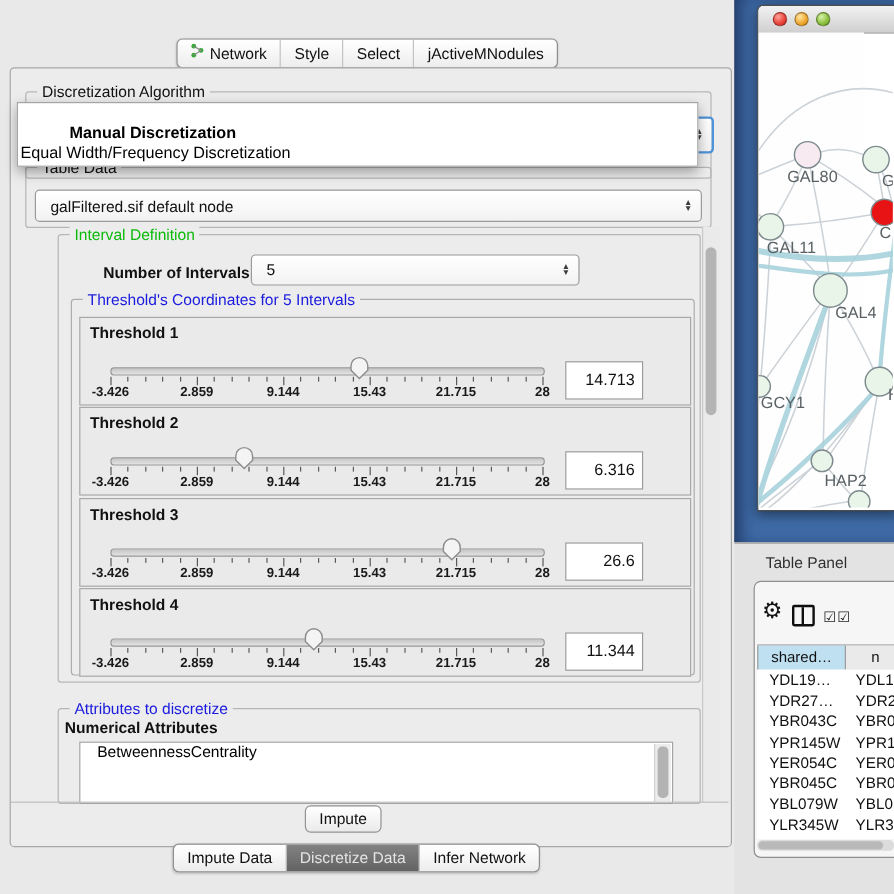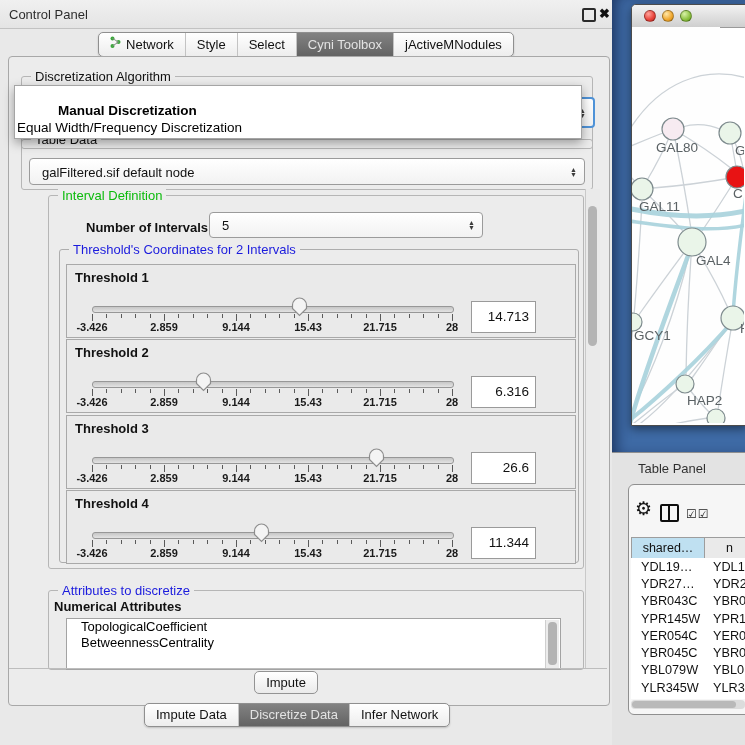--- a/index.html
+++ b/index.html
@@ -85,46 +85,38 @@
   .trow .c0{width:74px;padding-left:10px;box-sizing:border-box;white-space:nowrap;}
   .trow .c1{padding-left:8px;white-space:nowrap;}
   #h-scroll{position:absolute;left:2px;top:215px;width:114px;height:9px;background:#dcdcdc;border-radius:4px;}
   #h-scroll .th{position:absolute;left:1px;top:1px;width:104px;height:7px;background:#b9b9b9;border-radius:4px;}
 </style>
 </head>
 <body>
 
 <div id="root">
 
-  <div id="titlebar">
-    <span class="t">Control Panel</span>
-    <span class="winbtn" id="float-btn"></span>
-    <span class="winbtn" id="close-btn">✖</span>
-  </div>
 
   <div id="toptabs">
     <div class="segbar">
         <div class="seg">
           <span><svg width="11" height="13" viewBox="0 0 11 13">
               <circle cx="2.5" cy="2.5" r="2" fill="#3aa83a"></circle>
               <circle cx="2.5" cy="10" r="2" fill="#3aa83a"></circle>
               <circle cx="8.5" cy="6" r="2" fill="#3aa83a"></circle>
               <path d="M2.5,2.5 L8.5,6 L2.5,10" stroke="#8a8a8a" fill="none" stroke-width="1"></path>
             </svg></span>
           <span>Network</span>
         </div>
         <div class="seg">
           <span>Style</span>
         </div>
         <div class="seg">
           <span>Select</span>
         </div>
-        <div class="seg sel">
-          <span>Cyni Toolbox</span>
-        </div>
         <div class="seg">
           <span>jActiveMNodules</span>
         </div>
       </div>
   </div>
 
   <div id="content-panel">
 
     <div class="grp" style="left:12px;top:19px;width:570px;height:71px;">
       <span class="grp-title">Discretization Algorithm</span>
@@ -150,21 +142,21 @@
     <div class="grp" style="left:39px;top:138px;width:534px;height:372px;">
       <span class="grp-title title-green">Interval Definition</span>
 
       <span style="position:absolute;left:37px;top:24px;font-weight:bold;">Number of Intervals</span>
       <div class="combo" style="left:160px;top:16px;width:272px;height:24px;">
         <span class="val">5</span>
         <span class="spin">▲<br>▼</span>
       </div>
 
       <div class="grp" style="left:10px;top:53px;width:518px;height:312px;border-color:#adadad;">
-        <span class="grp-title title-blue">Threshold's Coordinates for 2 Intervals</span>
+        <span class="grp-title title-blue">Threshold's Coordinates for 5 Intervals</span>
         <div id="thr-container">
             <div class="thr-panel" style="top: 14px;">
               <div class="thr-label">Threshold 1</div>
               <div class="thr-track"></div>
               <div class="tick" style="left: 25px; top: 49px; height: 7px;"></div>
               <div class="tick" style="left: 39.4px; top: 49px; height: 4px;"></div>
               <div class="tick" style="left: 53.8px; top: 49px; height: 4px;"></div>
               <div class="tick" style="left: 68.2px; top: 49px; height: 4px;"></div>
               <div class="tick" style="left: 82.6px; top: 49px; height: 4px;"></div>
               <div class="tick" style="left: 97px; top: 49px; height: 7px;"></div>
@@ -320,21 +312,20 @@
               <div class="thr-value">11.344</div>
             </div>
           </div>
       </div>
     </div>
 
     <div class="grp" style="left:39px;top:533px;width:534px;height:78px;">
       <span class="grp-title title-blue">Attributes to discretize</span>
       <span style="position:absolute;left:5px;top:8px;font-weight:bold;">Numerical Attributes</span>
       <div id="attr-list">
-          <div class="attr-item">TopologicalCoefficient</div>
           <div class="attr-item">BetweennessCentrality</div>
           <div id="attr-scroll">
             <div class="th"></div>
           </div>
       </div>
     </div>
 
     <div id="v-scroll">
         <div class="th"></div>
       </div>

